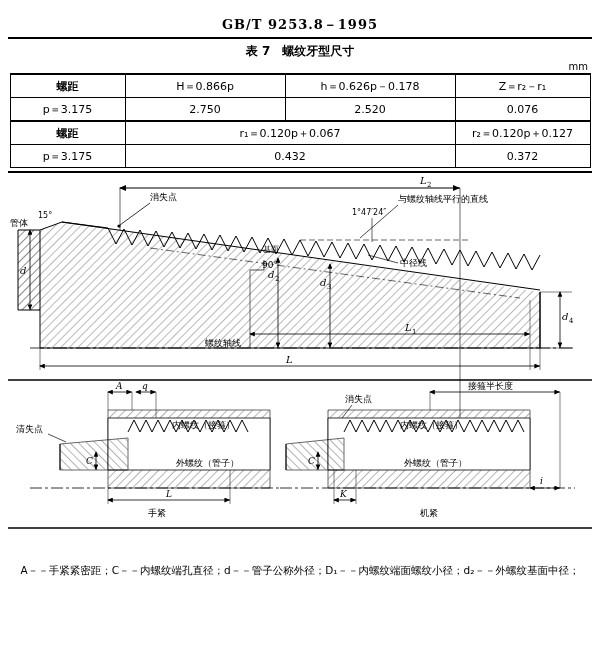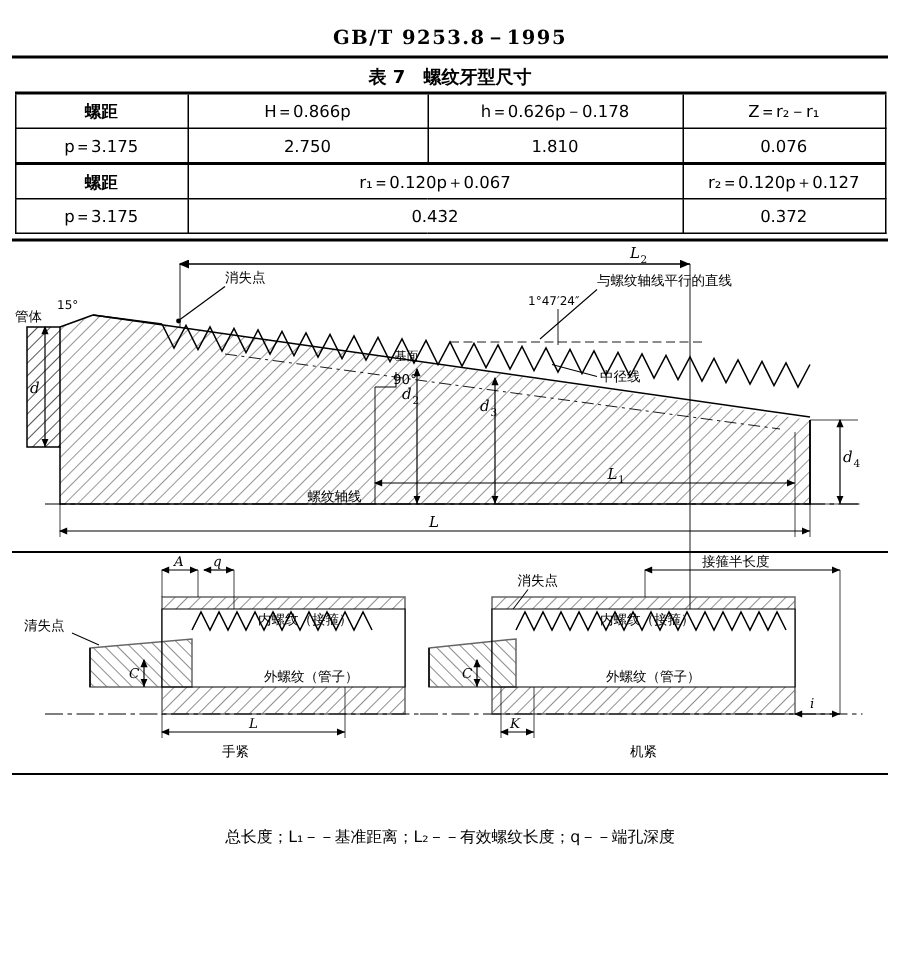--- a/index.html
+++ b/index.html
@@ -88,33 +88,34 @@
 </style>
 </head>
 <body>
 
 <div class="page">
 
   <div class="std-no">GB/T 9253.8－1995</div>
   <div class="rule-top"></div>
 
   <div class="tbl-title">表 7　螺纹牙型尺寸</div>
+  <div class="unit">mm</div>
 
   <table class="t1">
     <tbody>
       <tr class="thick">
         <td class="hd" style="width:110px">螺距</td>
         <td style="width:155px">H＝0.866p</td>
         <td style="width:165px">h＝0.626p－0.178</td>
         <td>Z＝r₂－r₁</td>
       </tr>
       <tr>
         <td>p＝3.175</td>
         <td>2.750</td>
-        <td>1.810</td>
+        <td>2.520</td>
         <td>0.076</td>
       </tr>
       <tr class="thick">
         <td class="hd">螺距</td>
         <td colspan="2">r₁＝0.120p＋0.067</td>
         <td>r₂＝0.120p＋0.127</td>
       </tr>
       <tr>
         <td>p＝3.175</td>
         <td colspan="2">0.432</td>
@@ -287,16 +288,16 @@
       <text x="420" y="346" font-size="9" font-family="DejaVu Sans, sans-serif">机紧</text>
       <line x1="356" y1="300" x2="356" y2="334" stroke="#000" stroke-width="0.5"></line>
       <line x1="334" y1="300" x2="334" y2="334" stroke="#000" stroke-width="0.5"></line>
 
       <line x1="8" y1="358" x2="592" y2="358" stroke="#000" stroke-width="1.4"></line>
     </svg>
   </div>
 
 
   <div class="legend">
-    <div>总长度；L₁－－基准距离；L₂－－有效螺纹长度；q－－端孔深度</div>
+    <div>A－－手紧紧密距；C－－内螺纹端孔直径；d－－管子公称外径；D₁－－内螺纹端面螺纹小径；d₂－－外螺纹基面中径；</div>
   </div>
 
 </div>
 
 </body></html>

